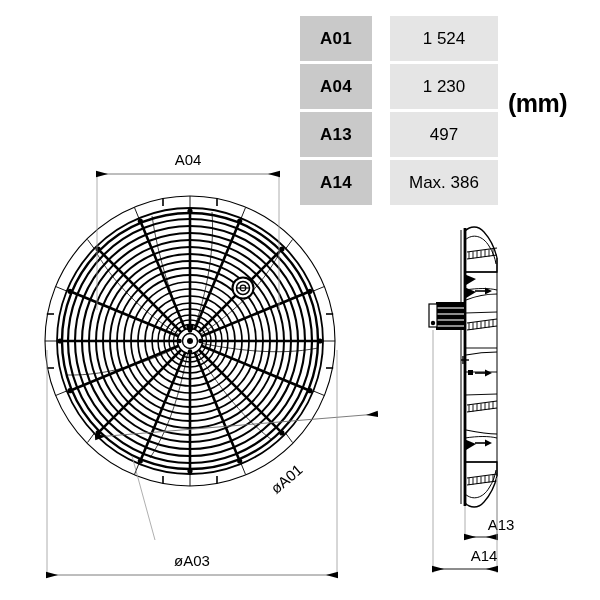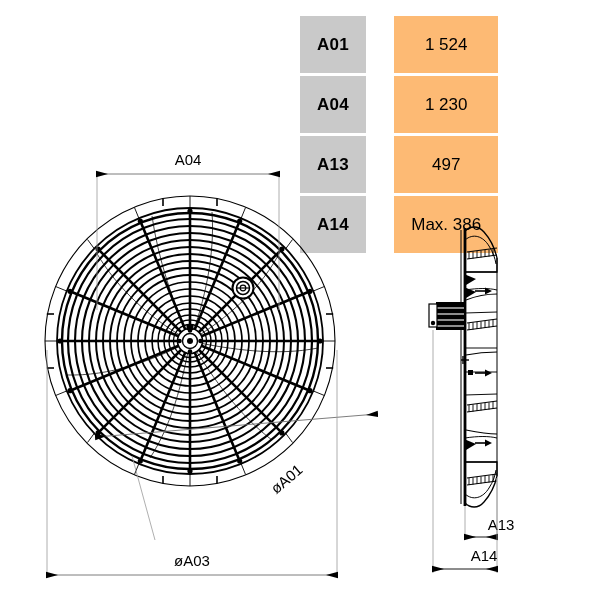--- a/index.html
+++ b/index.html
@@ -25,40 +25,40 @@
   .dim-table {
     position: absolute;
     left: 300px;
     top: 13px;
     width: 198px;
     border-collapse: separate;
     border-spacing: 0 3px;
   }
   .dim-table td {
     height: 29px;
-    padding: 14px;
+    padding: 8px;
     text-align: center;
     vertical-align: middle;
     font-size: 17px;
     line-height: 29px;
     white-space: nowrap;
   }
   .dim-table td.key {
     width: 80px;
     background: #c9c9c9;
     font-weight: bold;
     letter-spacing: 0.2px;
   }
   .dim-table td.spacer {
     width: 4px;
     background: transparent;
   }
   .dim-table td.val {
     width: 114px;
-    background: #fdba74;
+    background: #e5e5e5;
     font-weight: normal;
   }
   .unit-label {
     position: absolute;
     left: 508px;
     top: 89px;
     font-size: 25px;
     font-weight: bold;
     letter-spacing: -0.5px;
   }
@@ -98,20 +98,21 @@
         <td class="val">497</td>
       </tr>
       <tr>
         <td class="key">A14</td>
         <td class="spacer"></td>
         <td class="val">Max. 386</td>
       </tr>
     </tbody>
   </table>
 
+  <div class="unit-label">(mm)</div>
 
   <svg id="drawing" viewBox="0 0 600 600">
     <defs>
       <marker id="arrIn" markerWidth="12" markerHeight="8" refX="11" refY="4" orient="auto" markerUnits="userSpaceOnUse">
         <path d="M0,4 L12,0.8 L12,7.2 Z" fill="#000"></path>
       </marker>
       <marker id="arrOut" markerWidth="12" markerHeight="8" refX="1" refY="4" orient="auto" markerUnits="userSpaceOnUse">
         <path d="M12,4 L0,0.8 L0,7.2 Z" fill="#000"></path>
       </marker>
       <clipPath id="grilleClip">

